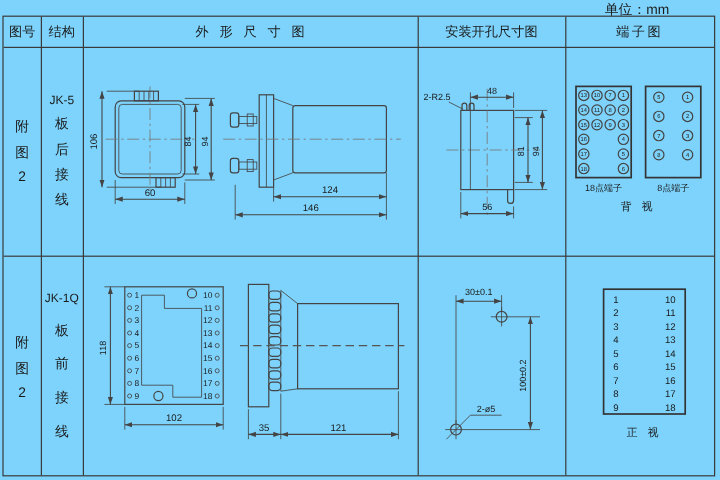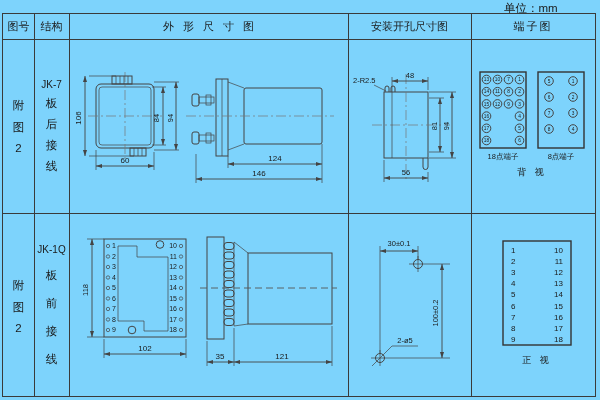--- a/index.html
+++ b/index.html
@@ -40,21 +40,21 @@
     <div class="hcell" style="left:66px;width:279px;letter-spacing:9px;text-indent:9px">外形尺寸图</div>
     <div class="hcell" style="left:345px;width:123px">安装开孔尺寸图</div>
     <div class="hcell" style="left:468px;width:124px;letter-spacing:2px">端子图</div>
 
     <div class="cell" style="left:0;top:25px;width:31px;height:174px;gap:7px">
       <span>附</span>
       <span>图</span>
       <span>2</span>
     </div>
     <div class="cell" style="left:31px;top:25px;width:35px;height:174px;gap:6px">
-      <span class="lat">JK-7</span>
+      <span class="lat">JK-5</span>
       <span>板</span>
       <span>后</span>
       <span>接</span>
       <span>线</span>
     </div>
 
     <div class="cell" style="left:0;top:199px;width:31px;height:185px;gap:7px">
       <span>附</span>
       <span>图</span>
       <span>2</span>

